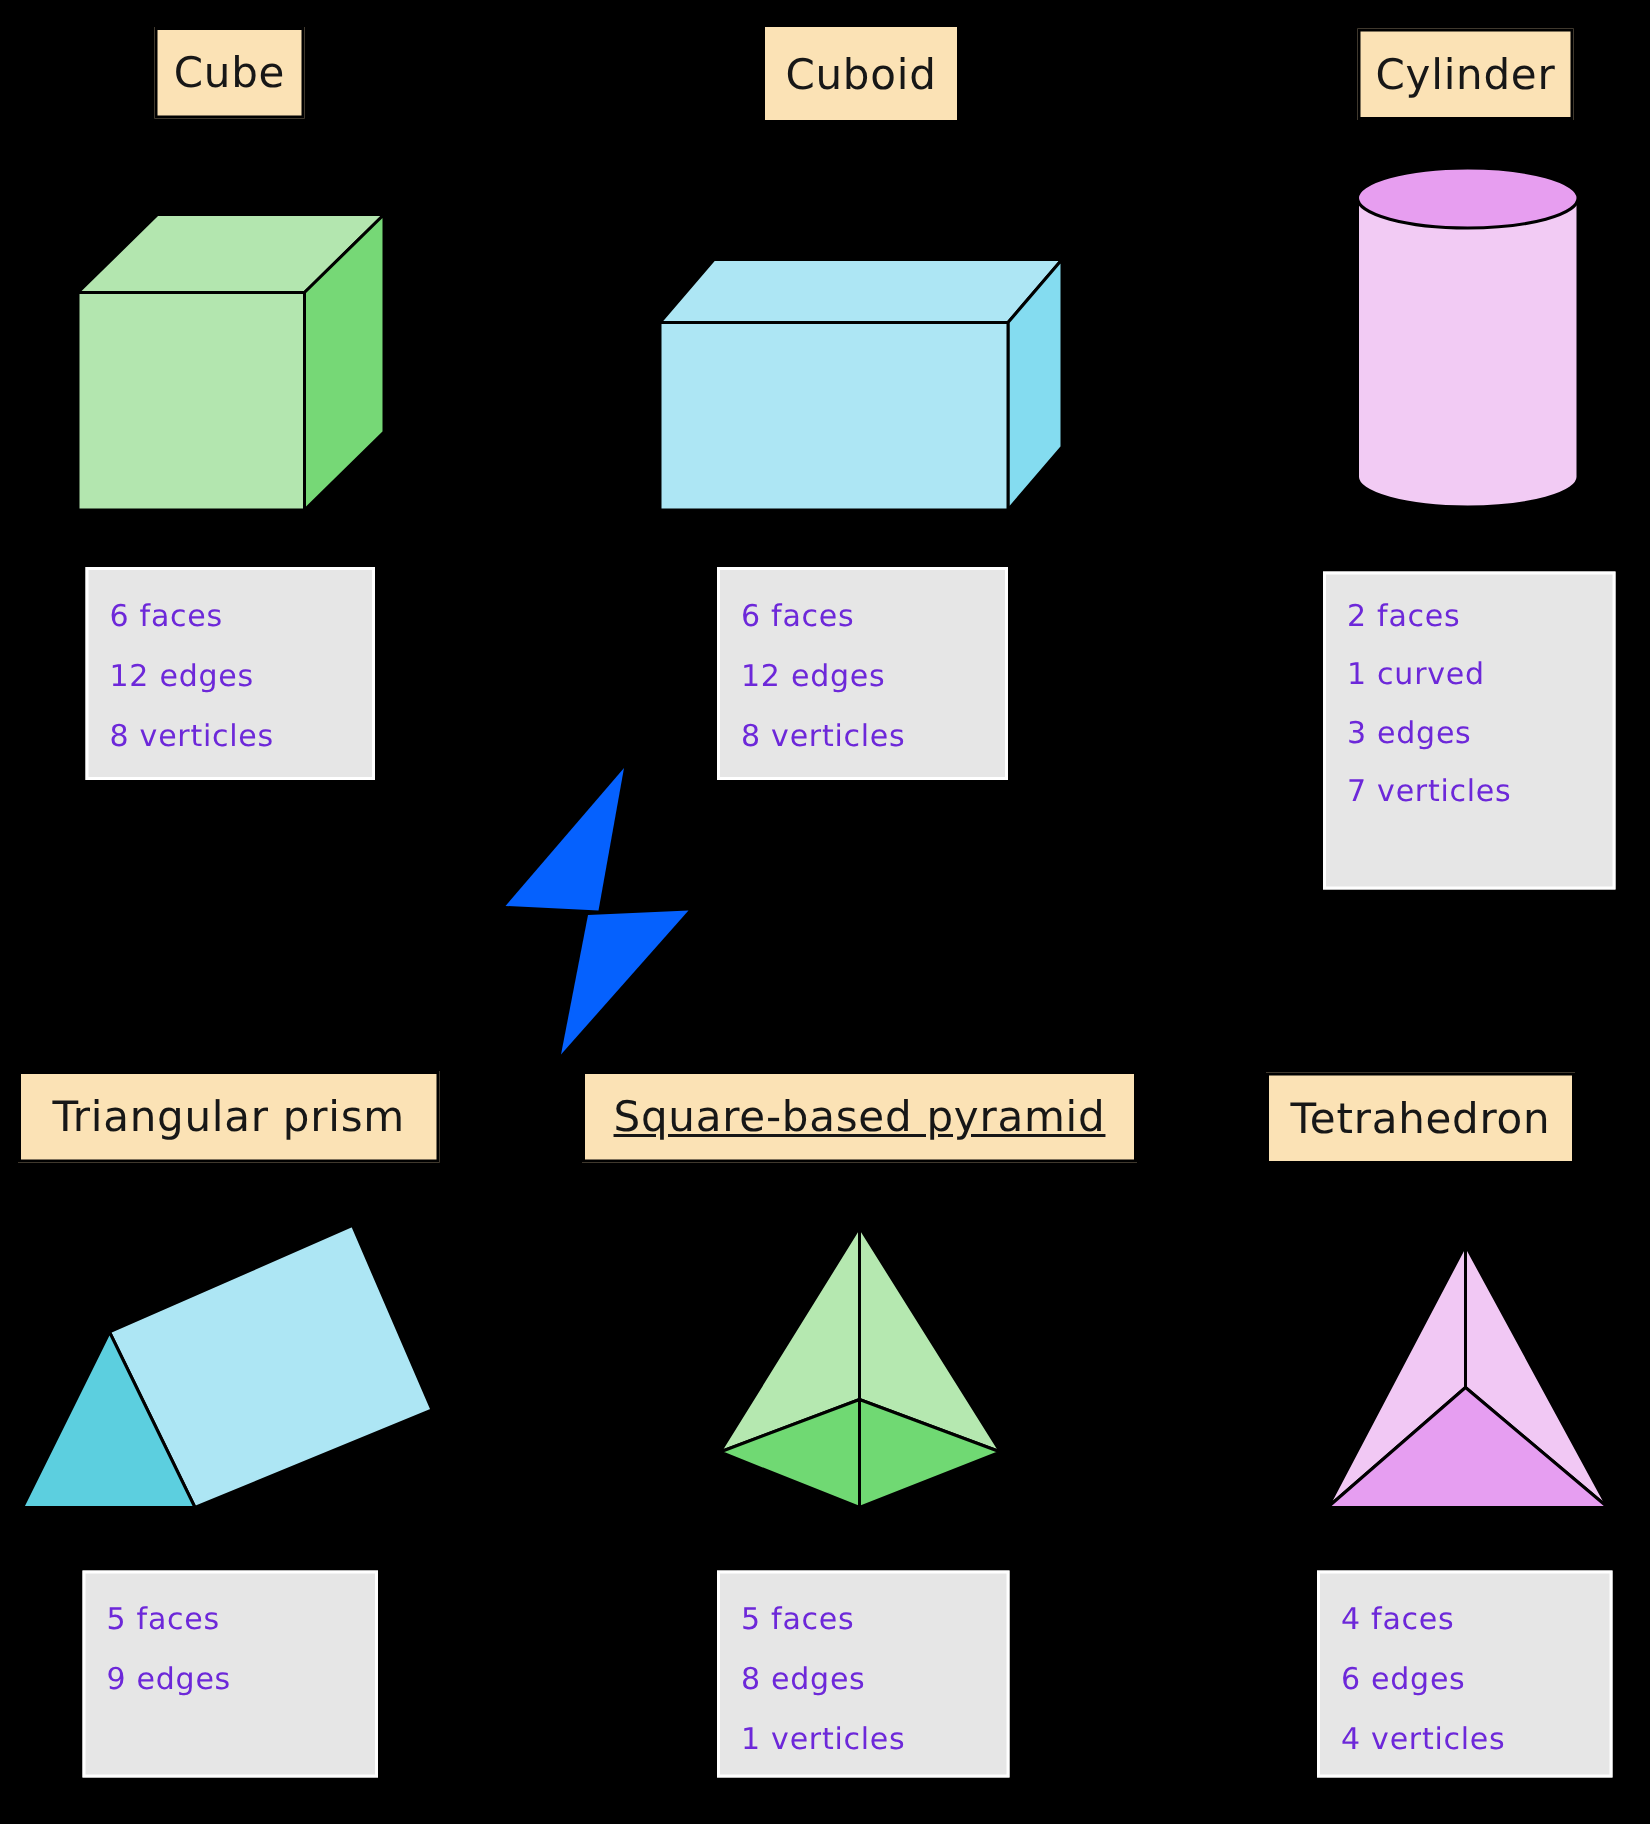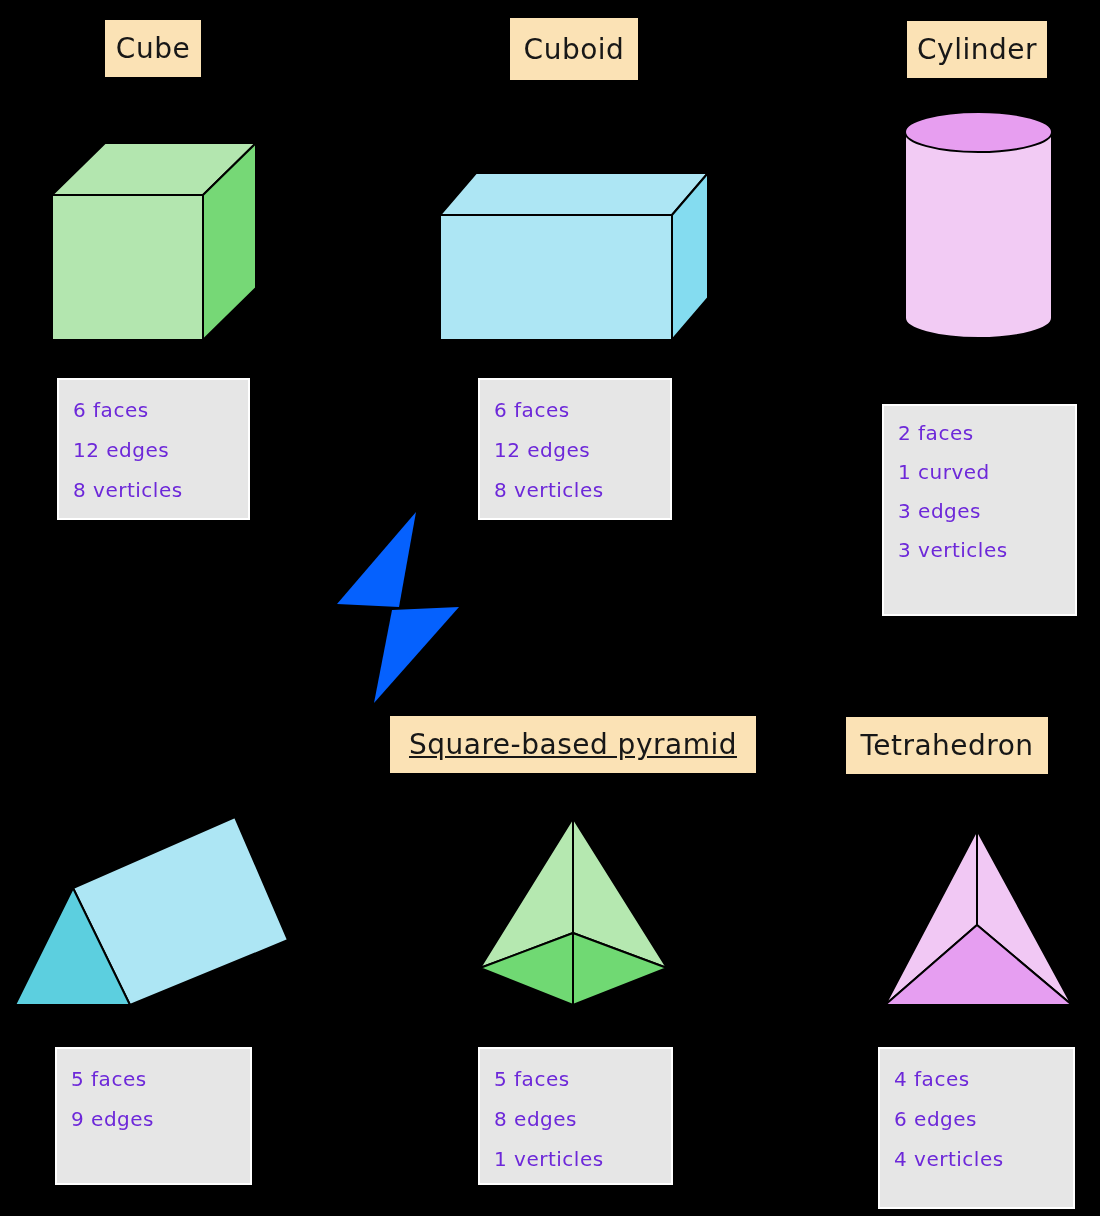--- a/index.html
+++ b/index.html
@@ -104,52 +104,53 @@
     <g>
       <polygon class="tet-light outlined" points="977,830 885,1005 977,925"></polygon>
       <polygon class="tet-light outlined" points="977,830 1072,1005 977,925"></polygon>
       <polygon class="tet-dark outlined" points="977,925 885,1005 1072,1005"></polygon>
     </g>
   </svg>
 
   <div class="label" style="left:103px; top:18px; width:100px; height:61px;">Cube</div>
   <div class="label no-border" style="left:510px; top:18px; width:128px; height:62px;">Cuboid</div>
   <div class="label" style="left:905px; top:19px; width:144px; height:61px;">Cylinder</div>
+  <div class="label" style="left:12px; top:714px; width:281px; height:61px;">Triangular prism</div>
   <div class="label" style="left:388px; top:714px; width:370px; height:61px;text-decoration:underline;">Square-based pyramid</div>
   <div class="label" style="left:844px; top:715px; width:206px; height:61px;text-align:center;">Tetrahedron</div>
 
   <div class="info" style="left:57px; top:378px; width:193px; height:142px;">
     <div class="line">6 faces</div>
     <div class="line">12 edges</div>
     <div class="line">8 verticles</div>
   </div>
 
   <div class="info" style="left:478px; top:378px; width:194px; height:142px;">
     <div class="line">6 faces</div>
     <div class="line">12 edges</div>
     <div class="line">8 verticles</div>
   </div>
 
-  <div class="info five" style="left:882px; top:404px; width:195px; height:212px;">
+  <div class="info five" style="left:882px; top:381px; width:195px; height:212px;">
     <div class="line">2 faces</div>
     <div class="line">1 curved</div>
     <div class="line">3 edges</div>
-    <div class="line">3 verticles</div>
+    <div class="line">7 verticles</div>
   </div>
 
   <div class="info" style="left:55px; top:1047px; width:197px; height:138px;">
     <div class="line">5 faces</div>
     <div class="line">9 edges</div>
   </div>
 
   <div class="info" style="left:478px; top:1047px; width:195px; height:138px;">
     <div class="line">5 faces</div>
     <div class="line">8 edges</div>
     <div class="line">1 verticles</div>
   </div>
 
-  <div class="info" style="left:878px; top:1047px; width:197px; height:162px;">
+  <div class="info" style="left:878px; top:1047px; width:197px; height:138px;">
     <div class="line">4 faces</div>
     <div class="line">6 edges</div>
     <div class="line">4 verticles</div>
   </div>
 
 </div>
 
 </body></html>

